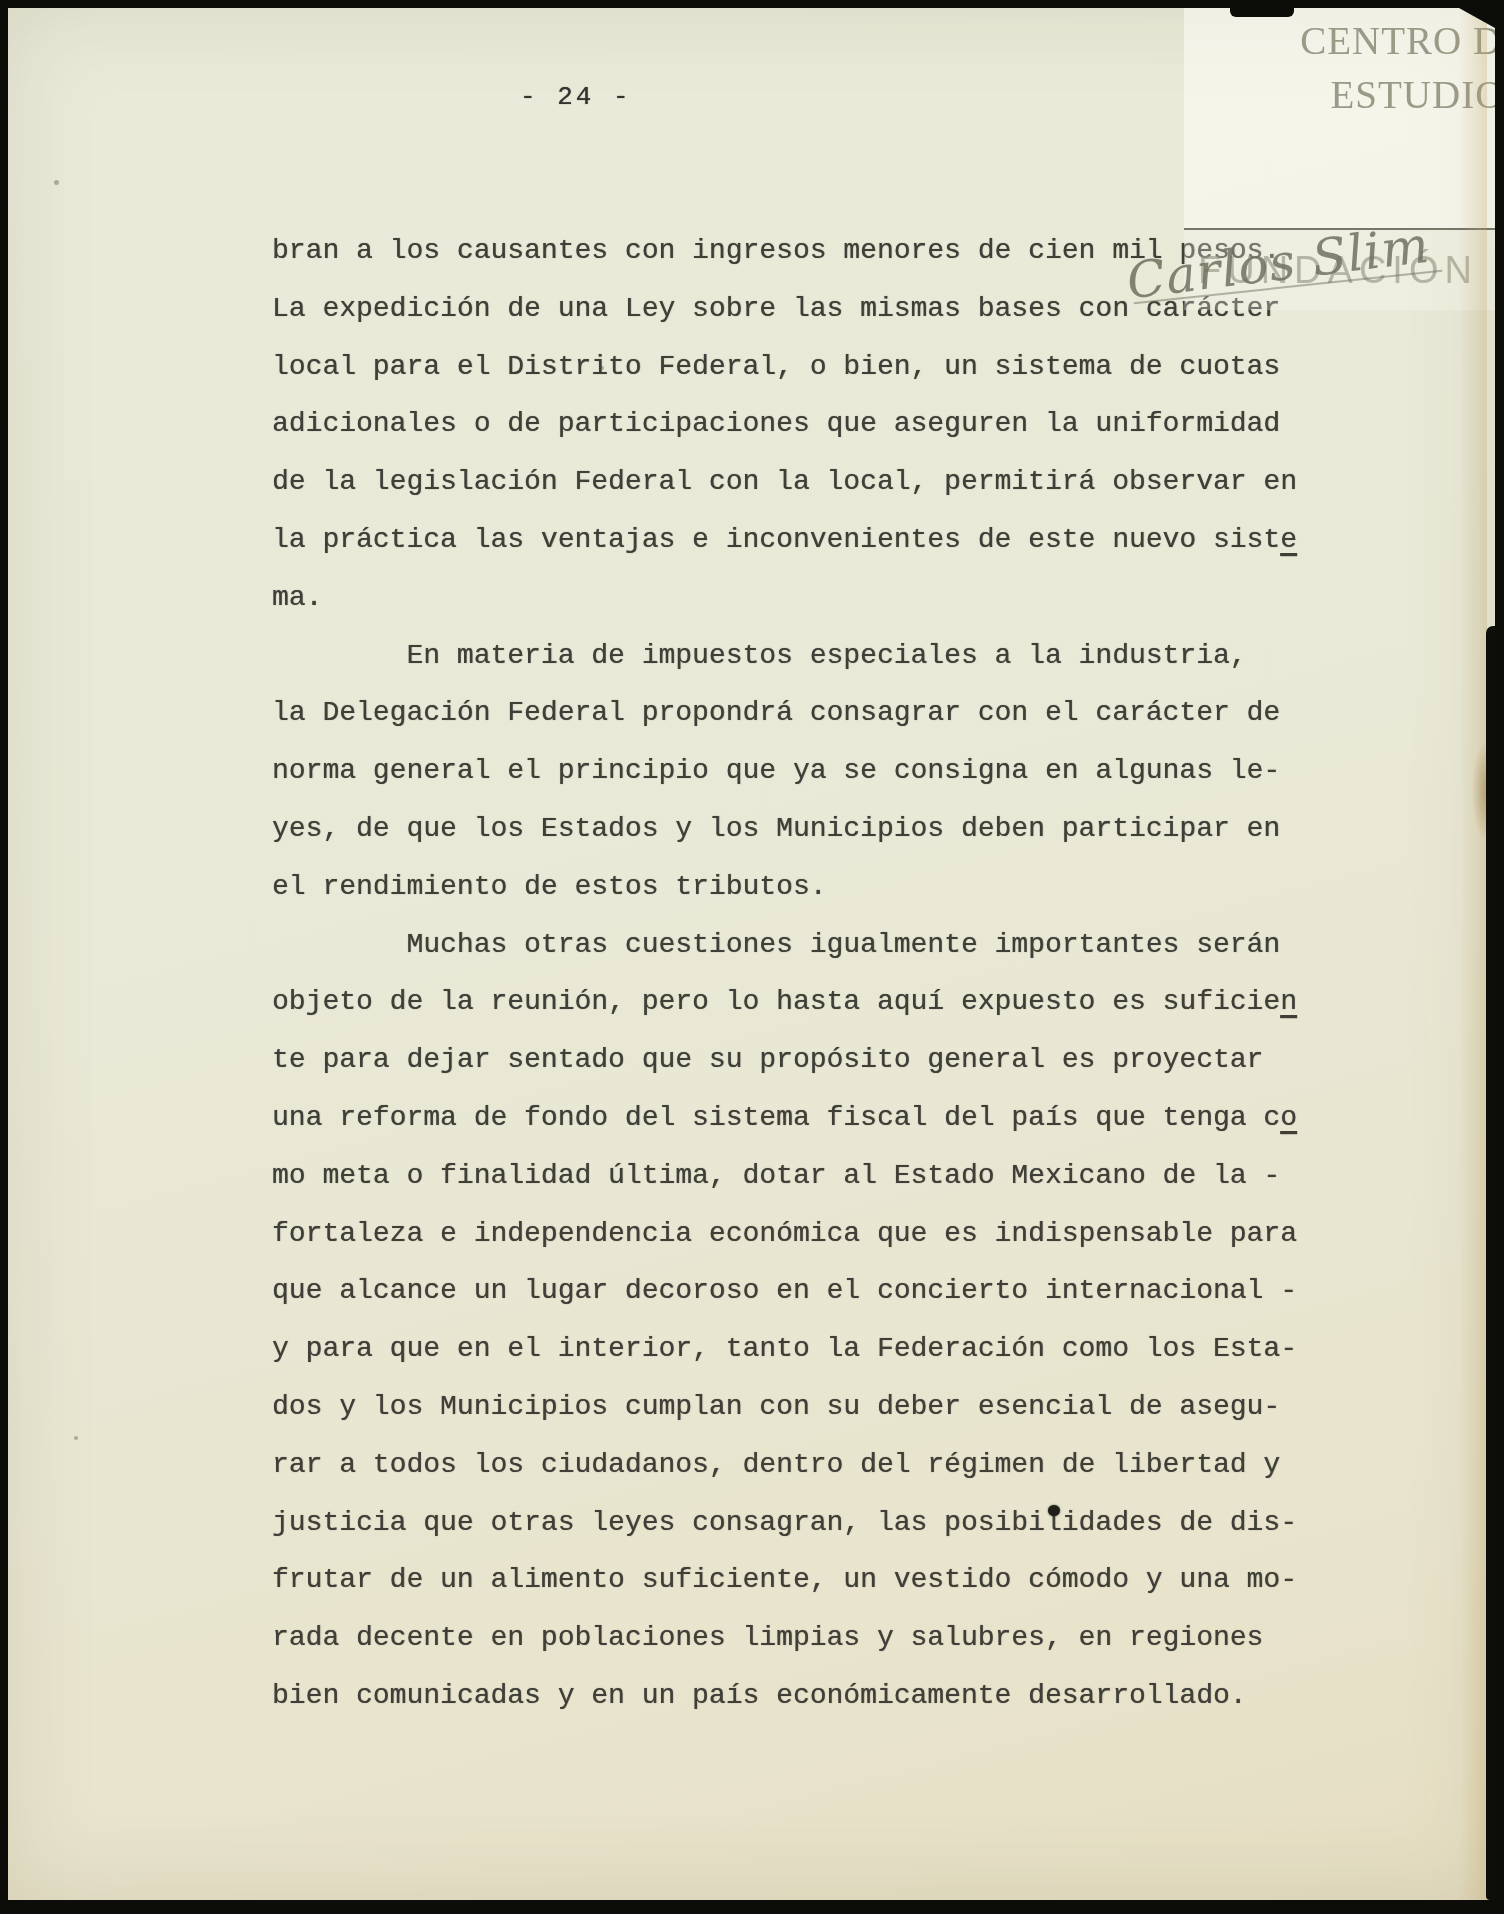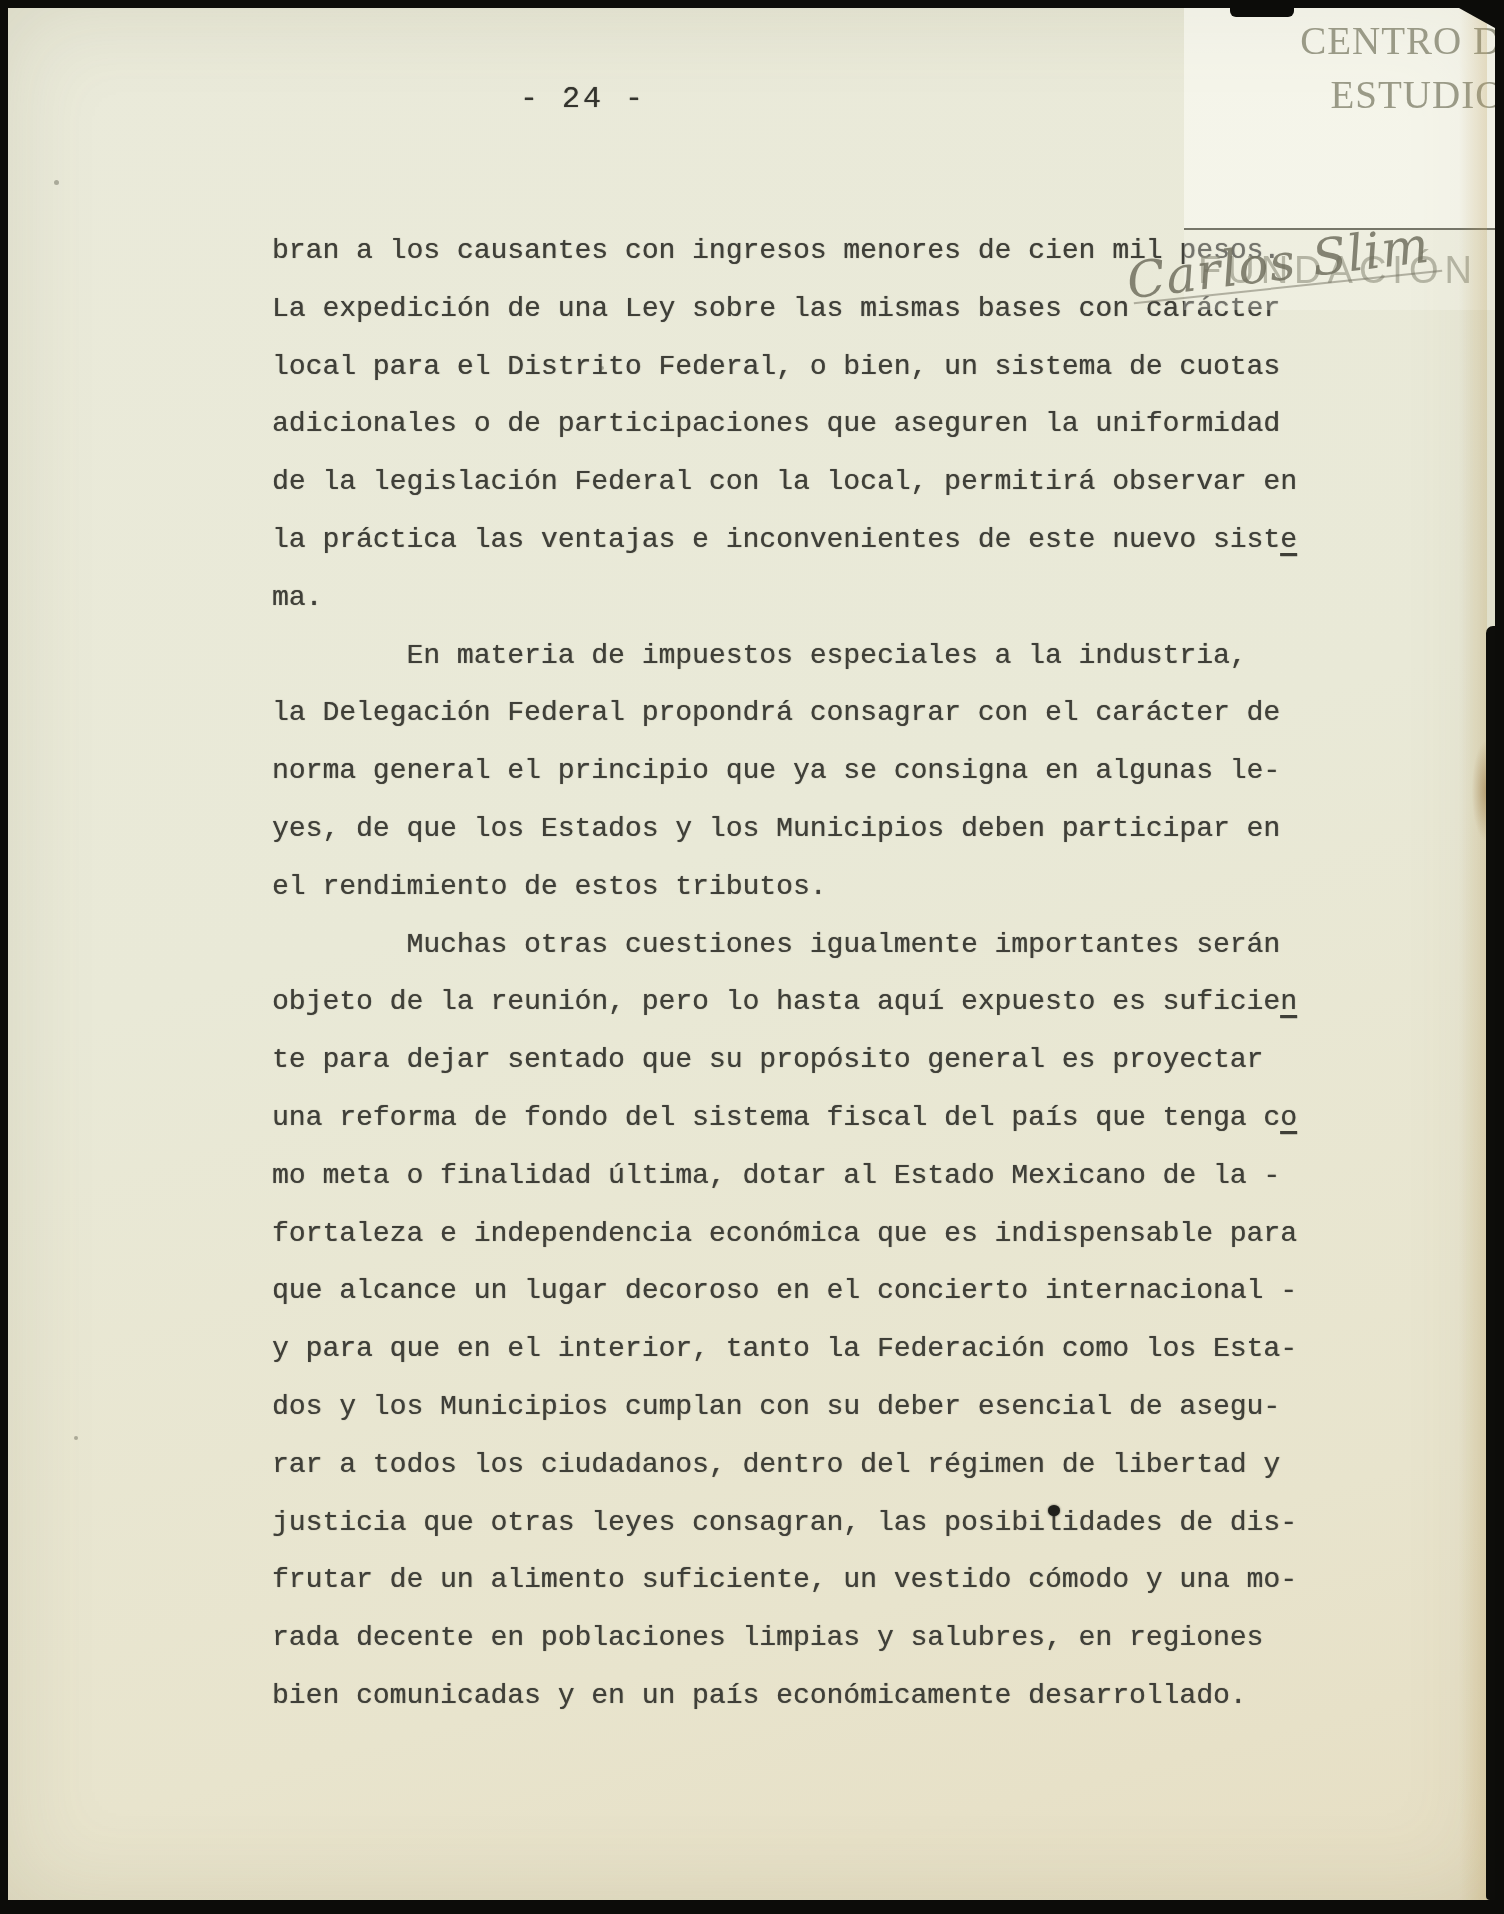--- a/index.html
+++ b/index.html
@@ -16,21 +16,21 @@
     box-shadow:inset 0 0 90px rgba(110,100,60,.15);
     overflow:hidden;
   }
   .edge-tint{
     position:absolute;right:8px;top:0;width:28px;height:100%;
     background:linear-gradient(to right,rgba(190,160,95,0),rgba(190,160,95,.28));
     z-index:5;pointer-events:none;
   }
   .pagenum{
     position:absolute;left:512px;top:74px;
-    font-family:"Liberation Mono",monospace;font-size:30px;letter-spacing:3px;
+    font-family:"Liberation Mono",monospace;font-size:26px;letter-spacing:3px;
     color:#34342e;text-shadow:0 0 1px rgba(52,52,46,.8);
     z-index:1;white-space:pre;
   }
   .typed{
     position:absolute;left:264px;top:214px;width:980px;
     font-family:"Liberation Mono",monospace;font-size:28px;line-height:57.8px;
     color:#3f3f38;white-space:pre;
     text-shadow:0.3px 0.3px 0.9px rgba(55,55,48,.75);
     z-index:1;
   }

